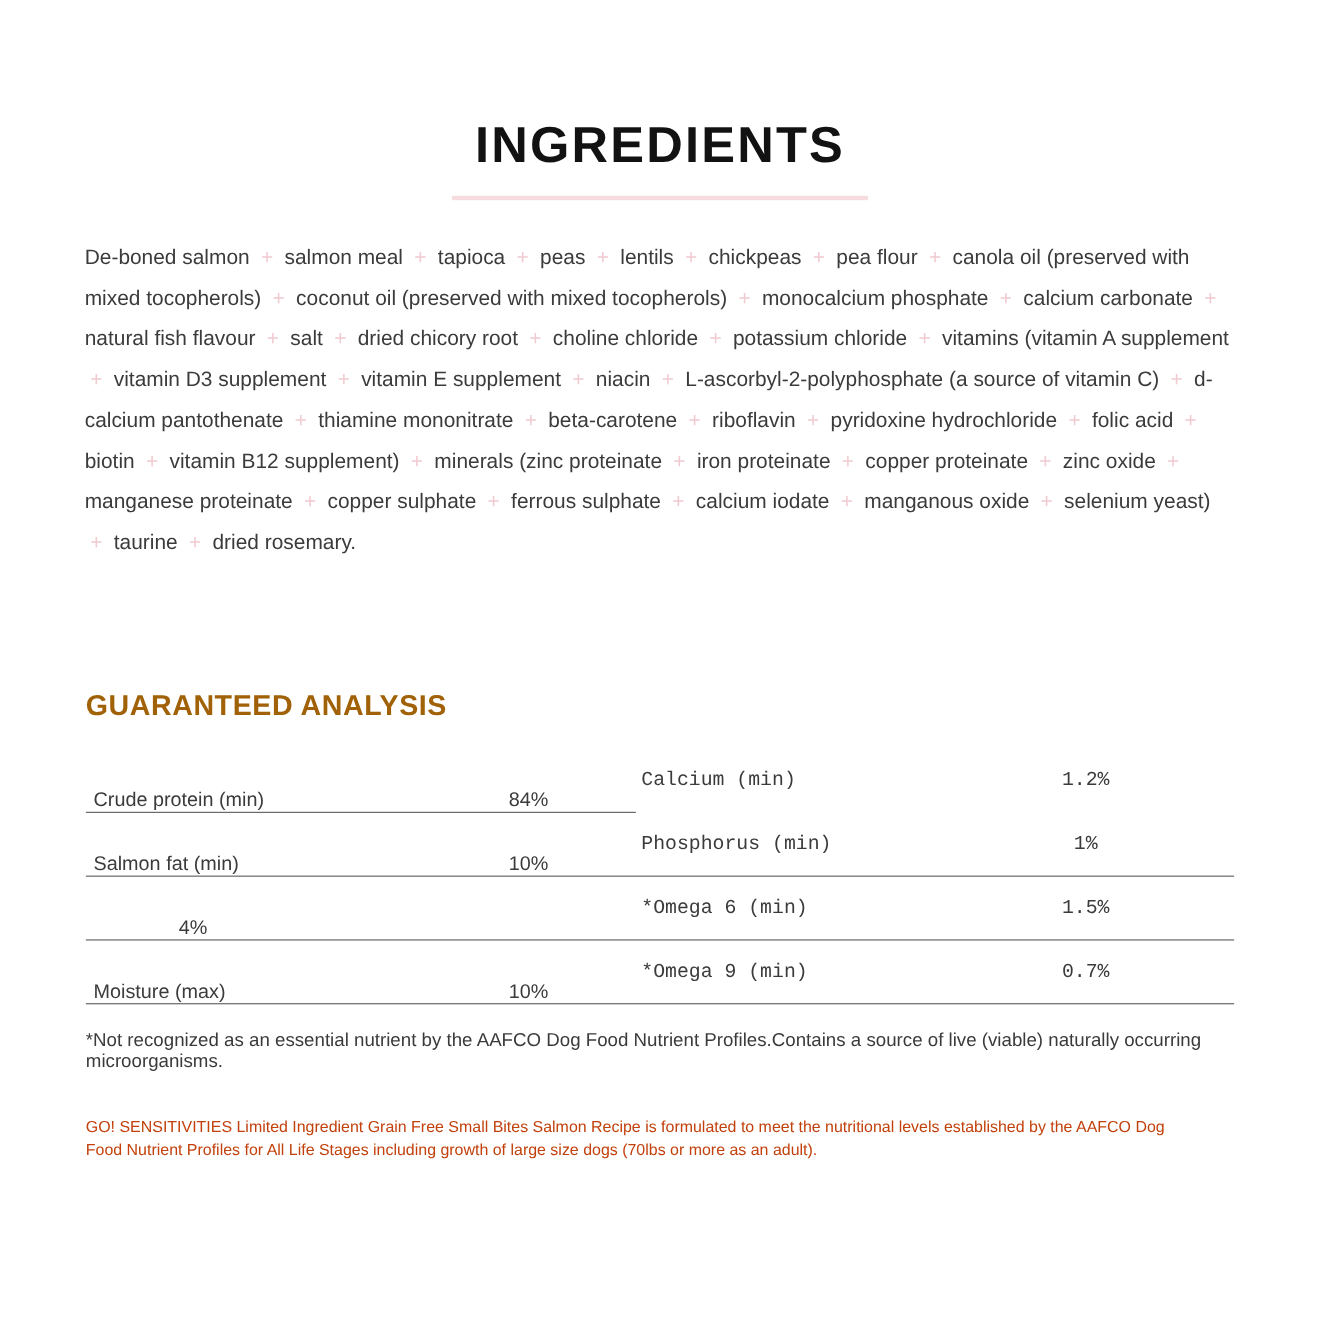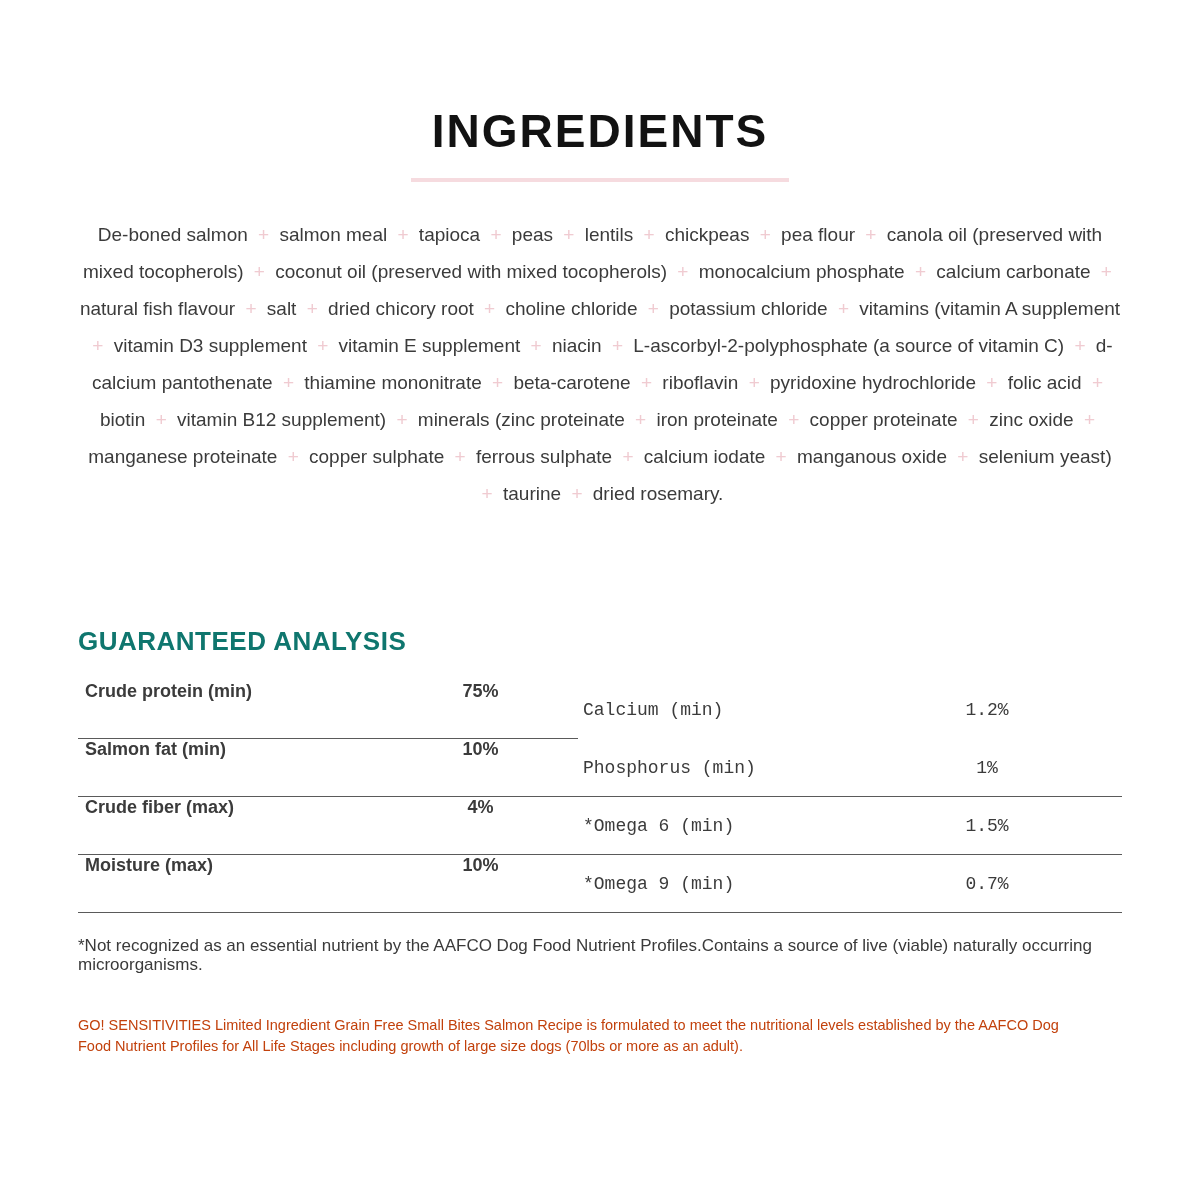--- a/index.html
+++ b/index.html
@@ -31,54 +31,52 @@
   }
   .title-divider {
     width: 378px;
     height: 4px;
     background: #f6dbdf;
     margin: 24px auto 0 auto;
   }
   .ingredients {
     width: 1046px;
     margin: 34px auto 0 auto;
-    text-align: center;
     font-size: 19px;
     line-height: 37px;
     color: #3b3b3b;
   }
   .plus {
     color: #f0cbd1;
     padding: 0 5px;
   }
   .ga-heading {
     margin: 116px 0 0 78px;
     font-size: 26px;
     font-weight: 800;
     letter-spacing: 0.5px;
-    color: #0f766e;
+    color: #a16207;
     line-height: 1;
   }
   .ga-table {
     margin: 27px 78px 0 78px;
     font-size: 18px;
     color: #3b3b3b;
   }
   .ga-row {
     display: flex;
   }
   .ga-row.full {
     border-bottom: 1px solid #5a5a5a;
   }
   .ga-half-left {
     width: 500px;
     height: 57px;
     display: flex;
-    align-items: flex-start;
-    font-weight: bold;
+    align-items: flex-end;
   }
   .ga-row.partial .ga-half-left {
     border-bottom: 1px solid #5a5a5a;
   }
   .ga-half-right {
     flex: 1;
     height: 57px;
     display: flex;
     align-items: center;
     font-family: Liberation Mono, monospace;
@@ -123,40 +121,39 @@
   <div class="title-divider"></div>
 
   <div class="ingredients"><span>De-boned salmon</span> <span class="plus">+</span> <span>salmon meal</span> <span class="plus">+</span> <span>tapioca</span> <span class="plus">+</span> <span>peas</span> <span class="plus">+</span> <span>lentils</span> <span class="plus">+</span> <span>chickpeas</span> <span class="plus">+</span> <span>pea flour</span> <span class="plus">+</span> <span>canola oil (preserved with mixed tocopherols)</span> <span class="plus">+</span> <span>coconut oil (preserved with mixed tocopherols)</span> <span class="plus">+</span> <span>monocalcium phosphate</span> <span class="plus">+</span> <span>calcium carbonate</span> <span class="plus">+</span> <span>natural fish flavour</span> <span class="plus">+</span> <span>salt</span> <span class="plus">+</span> <span>dried chicory root</span> <span class="plus">+</span> <span>choline chloride</span> <span class="plus">+</span> <span>potassium chloride</span> <span class="plus">+</span> <span>vitamins (vitamin A supplement</span> <span class="plus">+</span> <span>vitamin D3 supplement</span> <span class="plus">+</span> <span>vitamin E supplement</span> <span class="plus">+</span> <span>niacin</span> <span class="plus">+</span> <span>L-ascorbyl-2-polyphosphate (a source of vitamin C)</span> <span class="plus">+</span> <span>d-calcium pantothenate</span> <span class="plus">+</span> <span>thiamine mononitrate</span> <span class="plus">+</span> <span>beta-carotene</span> <span class="plus">+</span> <span>riboflavin</span> <span class="plus">+</span> <span>pyridoxine hydrochloride</span> <span class="plus">+</span> <span>folic acid</span> <span class="plus">+</span> <span>biotin</span> <span class="plus">+</span> <span>vitamin B12 supplement)</span> <span class="plus">+</span> <span>minerals (zinc proteinate</span> <span class="plus">+</span> <span>iron proteinate</span> <span class="plus">+</span> <span>copper proteinate</span> <span class="plus">+</span> <span>zinc oxide</span> <span class="plus">+</span> <span>manganese proteinate</span> <span class="plus">+</span> <span>copper sulphate</span> <span class="plus">+</span> <span>ferrous sulphate</span> <span class="plus">+</span> <span>calcium iodate</span> <span class="plus">+</span> <span>manganous oxide</span> <span class="plus">+</span> <span>selenium yeast)</span> <span class="plus">+</span> <span>taurine</span> <span class="plus">+</span> <span>dried rosemary.</span></div>
 
   <div class="ga-heading">GUARANTEED ANALYSIS</div>
 
   <div class="ga-table">
       <div class="ga-row partial">
         <div class="ga-half-left">
           <div class="ga-label-left">Crude protein (min)</div>
-          <div class="ga-value-left">75%</div>
+          <div class="ga-value-left">84%</div>
         </div>
         <div class="ga-half-right">
           <div class="ga-label-right">Calcium (min)</div>
           <div class="ga-value-right">1.2%</div>
         </div>
       </div>
       <div class="ga-row full">
         <div class="ga-half-left">
           <div class="ga-label-left">Salmon fat (min)</div>
           <div class="ga-value-left">10%</div>
         </div>
         <div class="ga-half-right">
           <div class="ga-label-right">Phosphorus (min)</div>
           <div class="ga-value-right">1%</div>
         </div>
       </div>
       <div class="ga-row full">
         <div class="ga-half-left">
-          <div class="ga-label-left">Crude fiber (max)</div>
           <div class="ga-value-left">4%</div>
         </div>
         <div class="ga-half-right">
           <div class="ga-label-right">*Omega 6 (min)</div>
           <div class="ga-value-right">1.5%</div>
         </div>
       </div>
       <div class="ga-row full">
         <div class="ga-half-left">
           <div class="ga-label-left">Moisture (max)</div>

